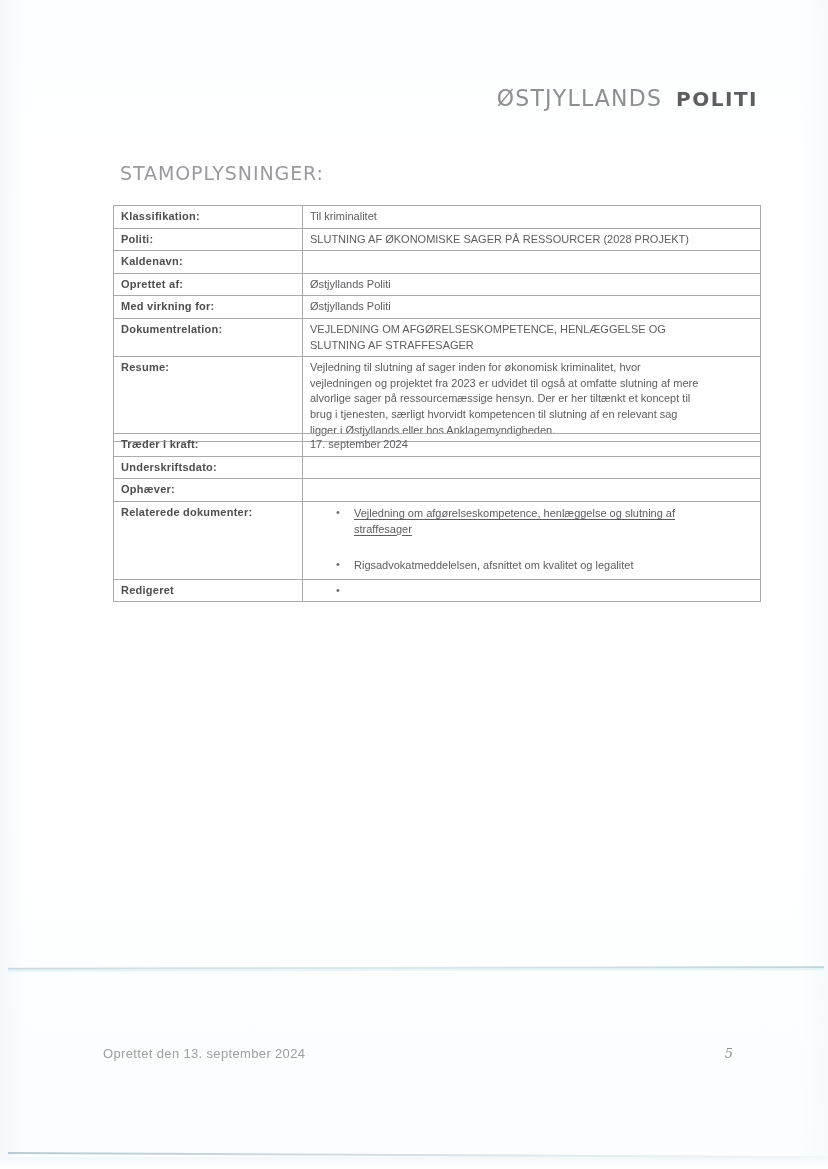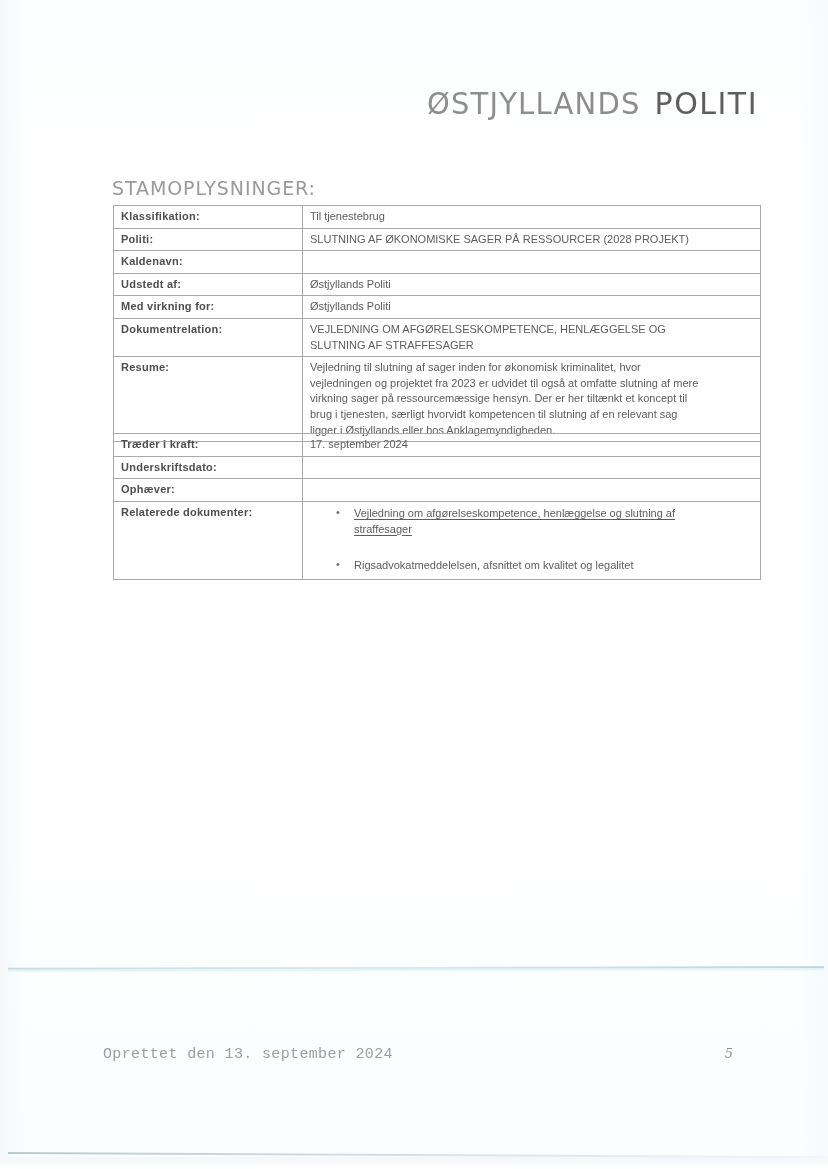--- a/index.html
+++ b/index.html
@@ -40,45 +40,44 @@
     position: absolute;
     top: 86px;
     right: 70px;
     display: flex;
     align-items: baseline;
     gap: 14px;
     white-space: nowrap;
   }
   .logo-thin {
     font-family: "DejaVu Sans", sans-serif;
-    font-size: 29px;
+    font-size: 22px;
     font-weight: 400;
     letter-spacing: 1.2px;
     color: #8e8e90;
     transform: scaleY(1.02);
   }
   .logo-bold {
     font-family: "DejaVu Sans", sans-serif;
-    font-size: 30px;
-    font-weight: 400;
+    font-size: 20px;
+    font-weight: 700;
     letter-spacing: 1.5px;
     color: #5e5e60;
   }
 
   
   .section-title {
     position: absolute;
-    left: 112px;
+    left: 120px;
     top: 162px;
     font-family: "DejaVu Sans", sans-serif;
     font-size: 19px;
     font-weight: 400;
     letter-spacing: 0.9px;
     color: #9a9a9e;
-    margin-top: 15px;
   }
 
   
   .doc-table {
     position: absolute;
     border-collapse: collapse;
     table-layout: fixed;
     width: 648px;
     left: 113px;
     font-size: 11px;
@@ -181,22 +180,22 @@
     position: absolute;
     left: 103px;
     right: 95px;
     top: 1046px;
     display: flex;
     justify-content: space-between;
     align-items: baseline;
     color: #9d9da3;
   }
   .footer-left {
-    font-family: Liberation Mono, monospace;
-    font-size: 15px;
+    font-family: Liberation Sans, sans-serif;
+    font-size: 13px;
     letter-spacing: 0.35px;
   }
   .footer-right {
     font-family: "DejaVu Serif", serif;
     font-size: 13px;
     font-style: italic;
     color: #8f8f95;
   }
 </style>
 </head>
@@ -210,51 +209,51 @@
     <span class="logo-thin">ØSTJYLLANDS</span>
     <span class="logo-bold">POLITI</span>
   </div>
 
   <div class="section-title">STAMOPLYSNINGER:</div>
 
   <table class="doc-table" id="table-stam">
     <tbody>
       <tr>
         <td class="label">Klassifikation:</td>
-        <td class="value">Til tjenestebrug</td>
+        <td class="value">Til kriminalitet</td>
       </tr>
       <tr>
         <td class="label">Politi:</td>
         <td class="value">SLUTNING AF ØKONOMISKE SAGER PÅ RESSOURCER (2028 PROJEKT)</td>
       </tr>
       <tr class="row-empty">
         <td class="label">Kaldenavn:</td>
         <td class="value"></td>
       </tr>
       <tr>
-        <td class="label">Udstedt af:</td>
+        <td class="label">Oprettet af:</td>
         <td class="value">Østjyllands Politi</td>
       </tr>
       <tr>
         <td class="label">Med virkning for:</td>
         <td class="value">Østjyllands Politi</td>
       </tr>
       <tr>
         <td class="label">Dokumentrelation:</td>
         <td class="value">
           <span class="value-line">VEJLEDNING OM AFGØRELSESKOMPETENCE, HENLÆGGELSE OG</span>
           <span class="value-line">SLUTNING AF STRAFFESAGER</span>
         </td>
       </tr>
       <tr>
         <td class="label">Resume:</td>
         <td class="value">
           <span class="value-line">Vejledning til slutning af sager inden for økonomisk kriminalitet, hvor</span>
           <span class="value-line">vejledningen og projektet fra 2023 er udvidet til også at omfatte slutning af mere</span>
-          <span class="value-line">virkning sager på ressourcemæssige hensyn. Der er her tiltænkt et koncept til</span>
+          <span class="value-line">alvorlige sager på ressourcemæssige hensyn. Der er her tiltænkt et koncept til</span>
           <span class="value-line">brug i tjenesten, særligt hvorvidt kompetencen til slutning af en relevant sag</span>
           <span class="value-line">ligger i Østjyllands eller hos Anklagemyndigheden.</span>
         </td>
       </tr>
     </tbody>
   </table>
 
   <table class="doc-table" id="table-meta">
     <tbody>
       <tr>
@@ -276,20 +275,30 @@
             <li>
               <span class="link-underline">Vejledning om afgørelseskompetence, henlæggelse og slutning af</span><br>
               <span class="link-underline">straffesager</span>
             </li>
             <li>
               <span>Rigsadvokatmeddelelsen, afsnittet om kvalitet og legalitet</span>
             </li>
           </ul>
         </td>
       </tr>
+      <tr>
+        <td class="label">Redigeret</td>
+        <td class="value">
+          <ul class="bullets">
+            <li class="blank-bullet">
+              <span></span>
+            </li>
+          </ul>
+        </td>
+      </tr>
     </tbody>
   </table>
 
   <div class="scanline-top"></div>
 
   <div class="footer">
     <span class="footer-left">Oprettet den 13. september 2024</span>
     <span class="footer-right">5</span>
   </div>
 

